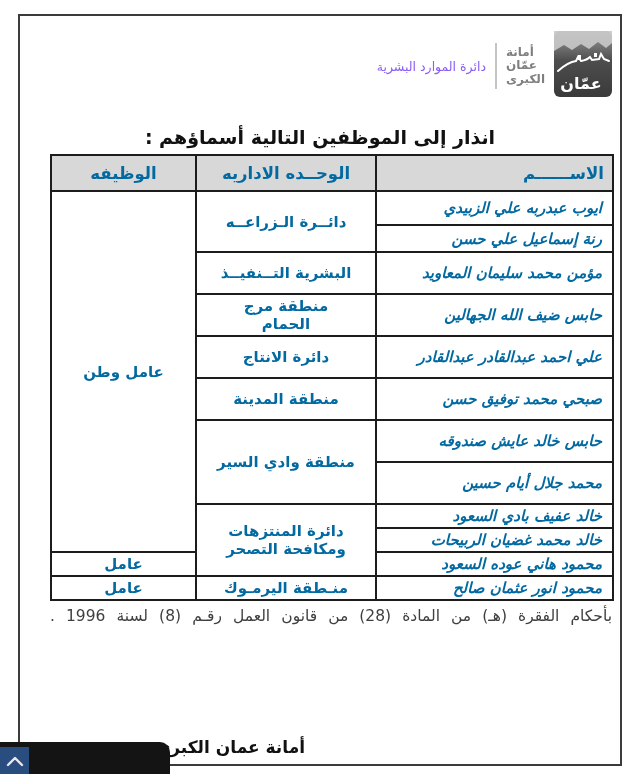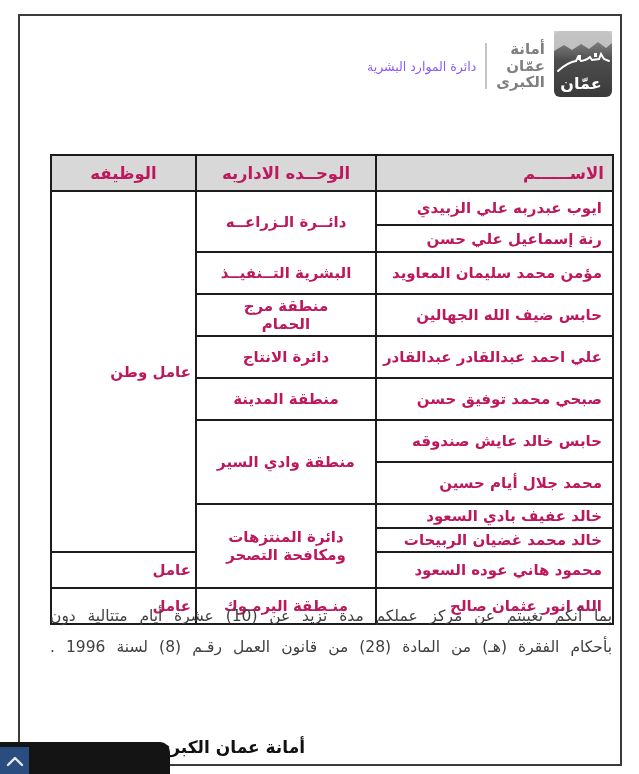--- a/index.html
+++ b/index.html
@@ -6,36 +6,36 @@
   .screen{
     position:relative;width:639px;height:774px;background:#ffffff;overflow:hidden;
     font-family:"DejaVu Sans",sans-serif;direction:rtl;
   }
   
   .doc-border{position:absolute;left:18px;top:14px;width:600px;height:748px;border:2px solid #3b3b3b;}
 
   
   .header{position:absolute;top:26px;left:320px;width:292px;height:80px;display:flex;flex-direction:row;align-items:center;justify-content:flex-start;gap:9px;direction:rtl;}
   .emblem{flex:0 0 auto;}
-  .brand{display:flex;flex-direction:column;align-items:flex-start;color:#7f7f7f;font-weight:bold;font-size:15px;line-height:1.12;}
+  .brand{display:flex;flex-direction:column;align-items:flex-end;color:#7f7f7f;font-weight:bold;font-size:12px;line-height:1.12;}
   .vdiv{width:2px;height:46px;background:#c4c4c4;}
   .dept{color:#8b5cf6;font-size:12.5px;white-space:nowrap;}
 
   
   .title{position:absolute;top:126px;left:18px;width:604px;text-align:center;font-weight:bold;font-size:19px;color:#111;}
 
   
   table.notice-table{position:absolute;top:154px;left:50px;width:562px;border-collapse:collapse;table-layout:fixed;direction:rtl;}
-  .notice-table th,.notice-table td{border:2px solid #1c1c1c;font-weight:bold;color:#be185d;overflow:hidden;}
+  .notice-table th,.notice-table td{border:2px solid #1c1c1c;font-weight:bold;color:#0369a1;overflow:hidden;}
   .notice-table th{background:#d8d8d8;font-size:16.5px;height:30px;padding:2px 8px;}
   .th-name{text-align:right;}
   .th-unit,.th-job{text-align:center;}
-  .td-name{text-align:right;padding:2px 10px 2px 4px;font-size:15px;}
+  .td-name{text-align:right;padding:2px 10px 2px 4px;font-size:15px;font-style:italic;}
   .td-unit{text-align:center;font-size:15px;padding:2px 20px;}
-  .td-job{text-align:right;font-size:15px;padding:8px 4px;}
+  .td-job{text-align:center;font-size:15px;padding:2px 4px;}
   tr.h-a{height:34px;} tr.h-b{height:27px;} tr.h-c{height:42px;} tr.h-d{height:22px;}
 
   
   .notice-text{position:absolute;top:601px;left:50px;width:562px;color:#3f3f3f;font-size:15.5px;line-height:31px;direction:rtl;}
   .notice-line{text-align:justify;text-align-last:justify;}
 
   
   .footer-org{position:absolute;top:737px;left:160px;width:145px;text-align:right;direction:rtl;font-weight:bold;font-size:17px;color:#111;z-index:1;white-space:nowrap;}
 
   
@@ -68,20 +68,21 @@
     </div>
     <div class="brand">
       <span>أمانة</span>
       <span>عمّان</span>
       <span>الكبرى</span>
     </div>
     <div class="vdiv"></div>
     <div class="dept">دائرة الموارد البشرية</div>
   </div>
 
+  <div class="title">انذار  إلى الموظفين التالية أسماؤهم :</div>
 
   <table class="notice-table">
     <colgroup>
       <col style="width:237px">
         <col style="width:180px">
         <col style="width:145px">
     </colgroup>
     <thead>
       <tr>
         <th class="th-name">الاســــــم</th>
@@ -126,29 +127,28 @@
         <td class="td-unit" rowspan="3">دائرة المنتزهات ومكافحة التصحر</td>
       </tr>
       <tr class="h-d">
         <td class="td-name">خالد محمد غضيان الربيحات</td>
       </tr>
       <tr class="h-d">
         <td class="td-name">محمود هاني عوده السعود</td>
         <td class="td-job">عامل</td>
       </tr>
       <tr class="h-d">
-        <td class="td-name">الله انور عثمان صالح</td>
+        <td class="td-name">محمود انور عثمان صالح</td>
         <td class="td-unit">منـطقة اليرمـوك</td>
         <td class="td-job">عامل</td>
       </tr>
     </tbody>
   </table>
 
   <div class="notice-text">
-    <div class="notice-line">بما أنكم تغيبتم عن مركز عملكم مدة تزيد عن (10) عشرة أيام متتالية دون</div>
     <div class="notice-line">بأحكام الفقرة (هـ) من المادة (28) من قانون العمل رقـم (8) لسنة 1996 .</div>
   </div>
 
   <div class="footer-org">أمانة عمان الكبرى</div>
 
   <div class="overlay-pill"></div>
   <div class="corner-btn">
     <svg width="20" height="14" viewBox="0 0 20 14">
       <polyline points="3,11 10,4 17,11" fill="none" stroke="#e8e8e8" stroke-width="2.4" stroke-linecap="round" stroke-linejoin="round"></polyline>
     </svg>

